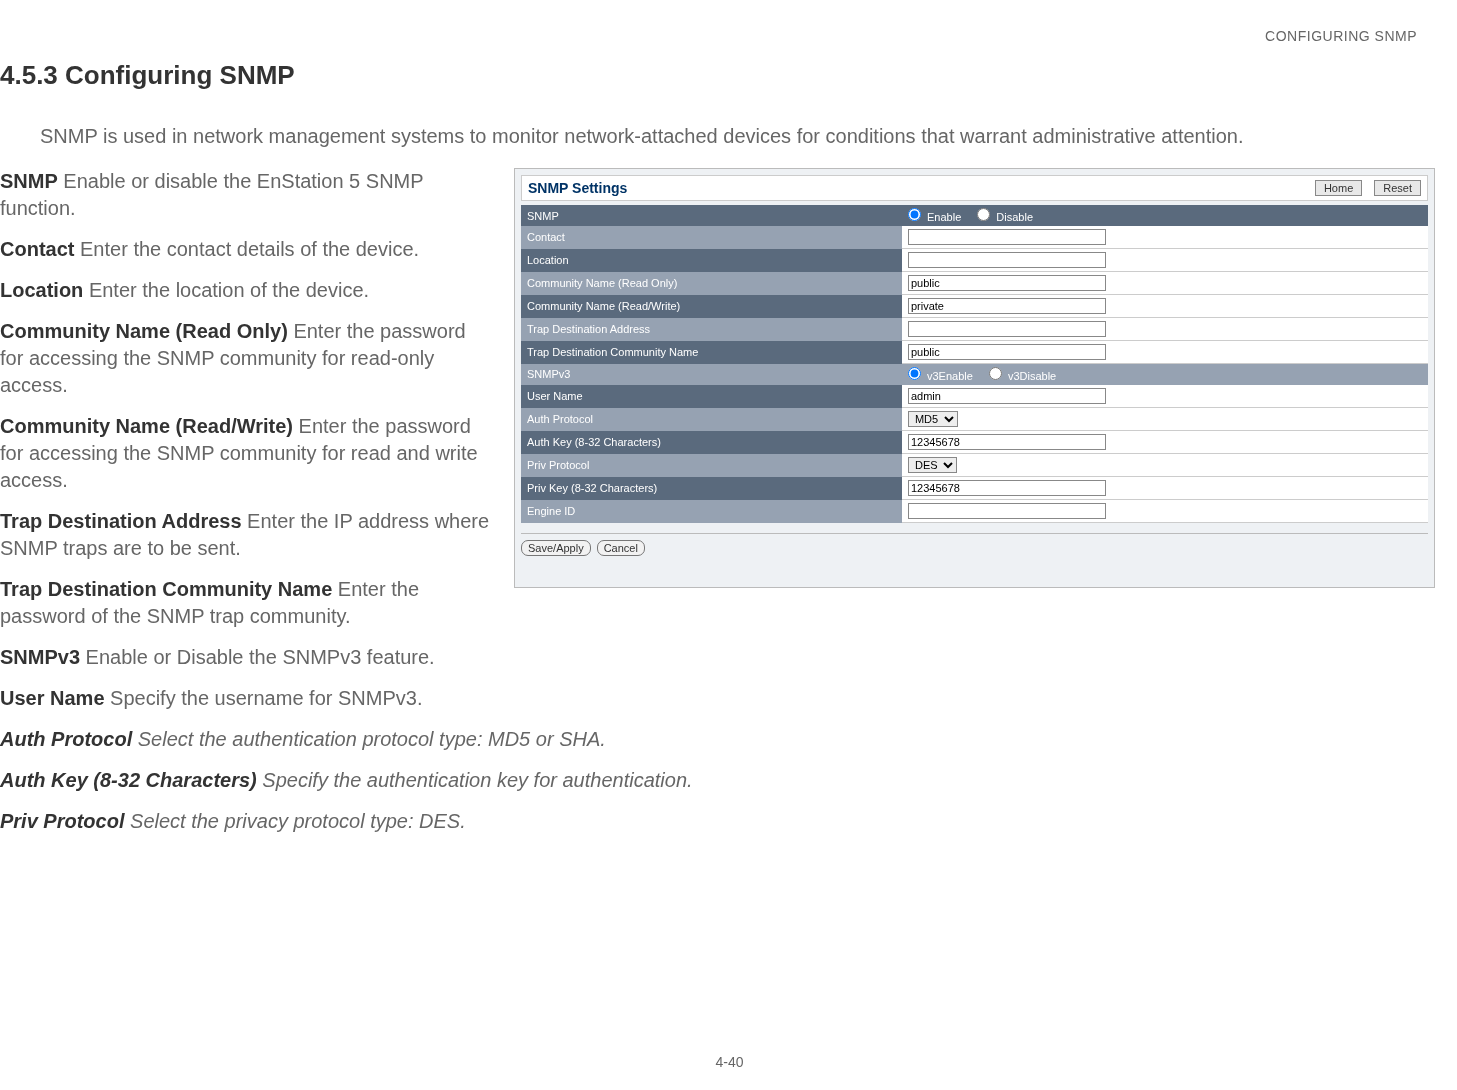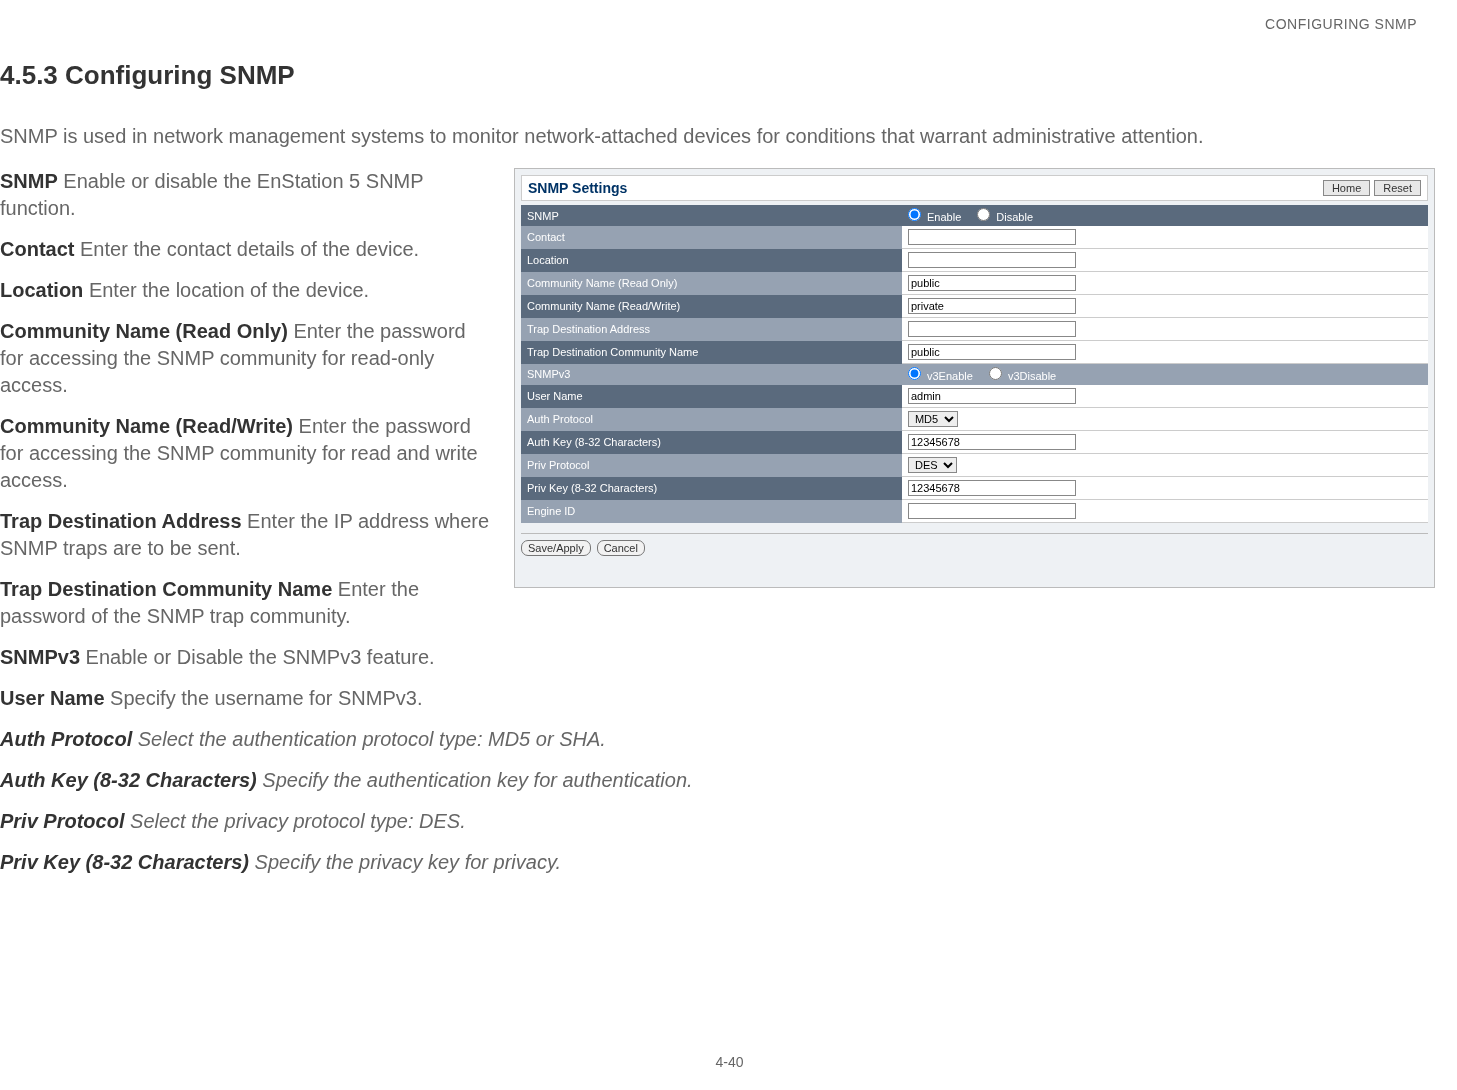--- a/index.html
+++ b/index.html
@@ -7,38 +7,39 @@
     font-family: Arial, Helvetica, sans-serif;
     color: #555;
     background: #fff;
     width: 1457px;
     height: 1090px;
     position: relative;
     padding: 20px 0 0 0;
   }
   .header-right {
     position: absolute;
-    top: 16px;
+    top: 28px;
     right: 40px;
     font-size: 14px;
     font-variant: small-caps;
     letter-spacing: 0.5px;
     color: #666;
   }
   h1 {
     font-size: 26px;
     font-weight: bold;
     color: #333;
     margin: 40px 0 32px 0;
   }
   .intro {
     font-size: 20px;
     color: #666;
     line-height: 1.35;
     margin-bottom: 18px;
+    padding-left: 40px;
   }
   .content-wrap {
     display: flex;
     gap: 24px;
   }
   .defs {
     flex: 0 0 490px;
     font-size: 20px;
     color: #666;
     line-height: 1.35;
@@ -67,40 +68,40 @@
   .panel-header {
     display: flex;
     justify-content: space-between;
     align-items: center;
     background: #fff;
     padding: 4px 6px;
     border: 1px solid #ccc;
     margin-bottom: 4px;
   }
   .panel-header .title { font-weight: bold; font-size: 14px; color: #003366; }
-  .panel-header .btns { display: flex; gap: 4px; text-align: center; }
+  .panel-header .btns { display: flex; gap: 12px; text-align: center; }
   .panel-header .pbtn {
     border: 1px solid #888; background: #e8e8e8;
     padding: 1px 8px; font-size: 11px; cursor: pointer;
   }
   table.settings {
     width: 100%;
     border-collapse: collapse;
   }
   table.settings td {
     padding: 3px 6px;
     vertical-align: middle;
   }
   table.settings tr.dark td { background: #5a6a7d; color: #fff; }
   table.settings tr.light td { background: #96a2b2; color: #fff; }
   table.settings td.lbl { width: 42%; font-size: 11px; }
   table.settings td.val { background: #fff !important; color: #111; }
   table.settings tr td.val { border-bottom: 1px solid #ccc; }
   .tinput {
-    border: 1px solid #888; font-size: 11px; padding: 1px 2px; width: 168px;
+    border: 1px solid #888; font-size: 11px; padding: 1px 2px; width: 198px;
     background: #fff;
   }
   .tselect {
     border: 1px solid #888; font-size: 11px; padding: 0 2px; background: #eee;
   }
   .radio-wrap { display: flex; gap: 16px; align-items: flex-start; color:#fff; }
   .radio-wrap input { margin-right: 3px; }
   .panel-footer {
     margin-top: 10px;
     border-top: 1px solid #bbb;
@@ -224,16 +225,15 @@
       <span class="fbtn">Save/Apply</span>
       <span class="fbtn">Cancel</span>
     </div>
   </div>
 </div>
 
 <div class="defs-full">
   <div class="def"><b>Auth Protocol</b>  <span>Select the authentication protocol type: MD5 or SHA.</span></div>
   <div class="def"><b>Auth Key (8-32 Characters)</b>  <span>Specify the authentication key for authentication.</span></div>
   <div class="def"><b>Priv Protocol</b>  <span>Select the privacy protocol type: DES.</span></div>
-  <div class="def"><b>Priv Key (8-32 Characters)</b>  <span>Specify the privacy key for privacy.</span></div>
 </div>
 
 <div class="page-num">4-40</div>
 
 </body></html>

